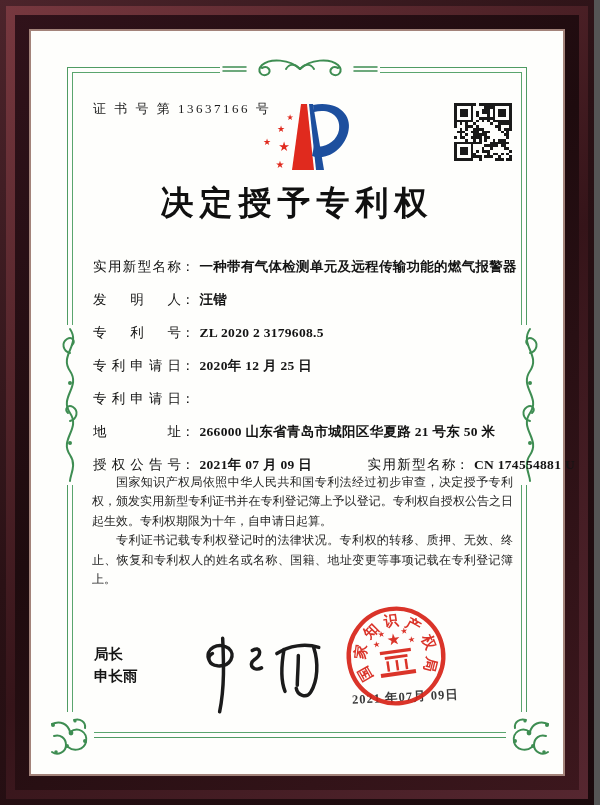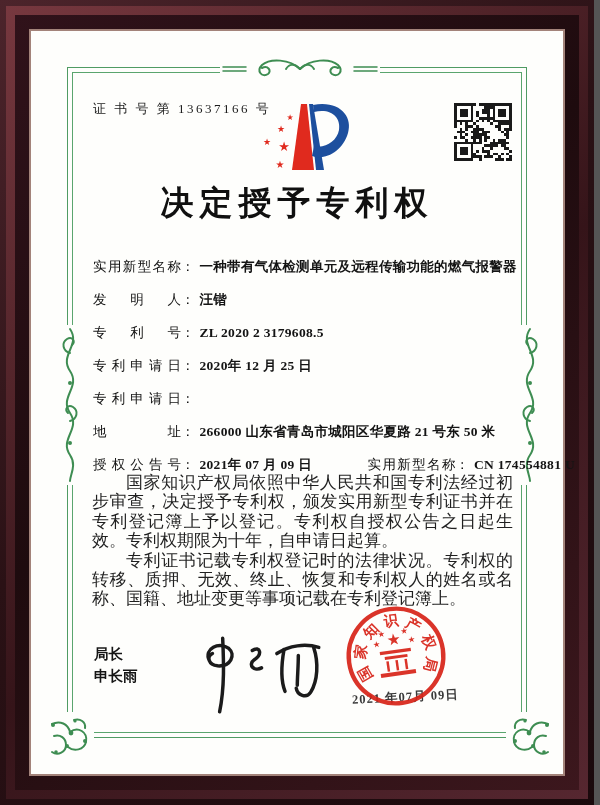--- a/index.html
+++ b/index.html
@@ -28,21 +28,21 @@
   .title{position:absolute;left:0;right:0;top:181px;text-align:center;font-size:33px;font-weight:700;
          letter-spacing:6px;color:#101010;}
   
   .fields{position:absolute;left:93px;top:250px;width:418px;font-size:13.5px;color:#141414;}
   .frow{display:flex;height:33px;align-items:center;white-space:nowrap;}
   .flabel{width:88px;flex:none;text-align:justify;text-align-last:justify;}
   .fcolon{flex:none;margin-right:5px;}
   .fvalue{font-weight:600;letter-spacing:.3px;}
   .gv1{width:168px;flex:none;}
   
-  .paras{position:absolute;left:92px;top:473px;width:421px;font-size:17px;line-height:19.4px;
+  .paras{position:absolute;left:92px;top:473px;width:421px;font-size:12px;line-height:19.4px;
          color:#1f1f1f;text-align:justify;}
   .paras p{margin:0;text-indent:2em;}
   
   .officer{position:absolute;left:94px;top:643px;font-family:Liberation Sans, sans-serif;
            font-size:14.5px;font-weight:600;line-height:22px;color:#151515;}
   .sig{position:absolute;left:178px;top:628px;width:165px;height:92px;}
   .seal-date{position:absolute;left:352px;top:689px;font-size:12.5px;font-weight:600;color:#3a3a3a;
              letter-spacing:1px;transform:rotate(-3deg);white-space:nowrap;}
   .seal{position:absolute;left:344px;top:604px;width:104px;height:104px;transform:rotate(-8deg);opacity:.93;}
   .seal text{font-family:"Liberation Sans","DejaVu Sans",sans-serif;}

